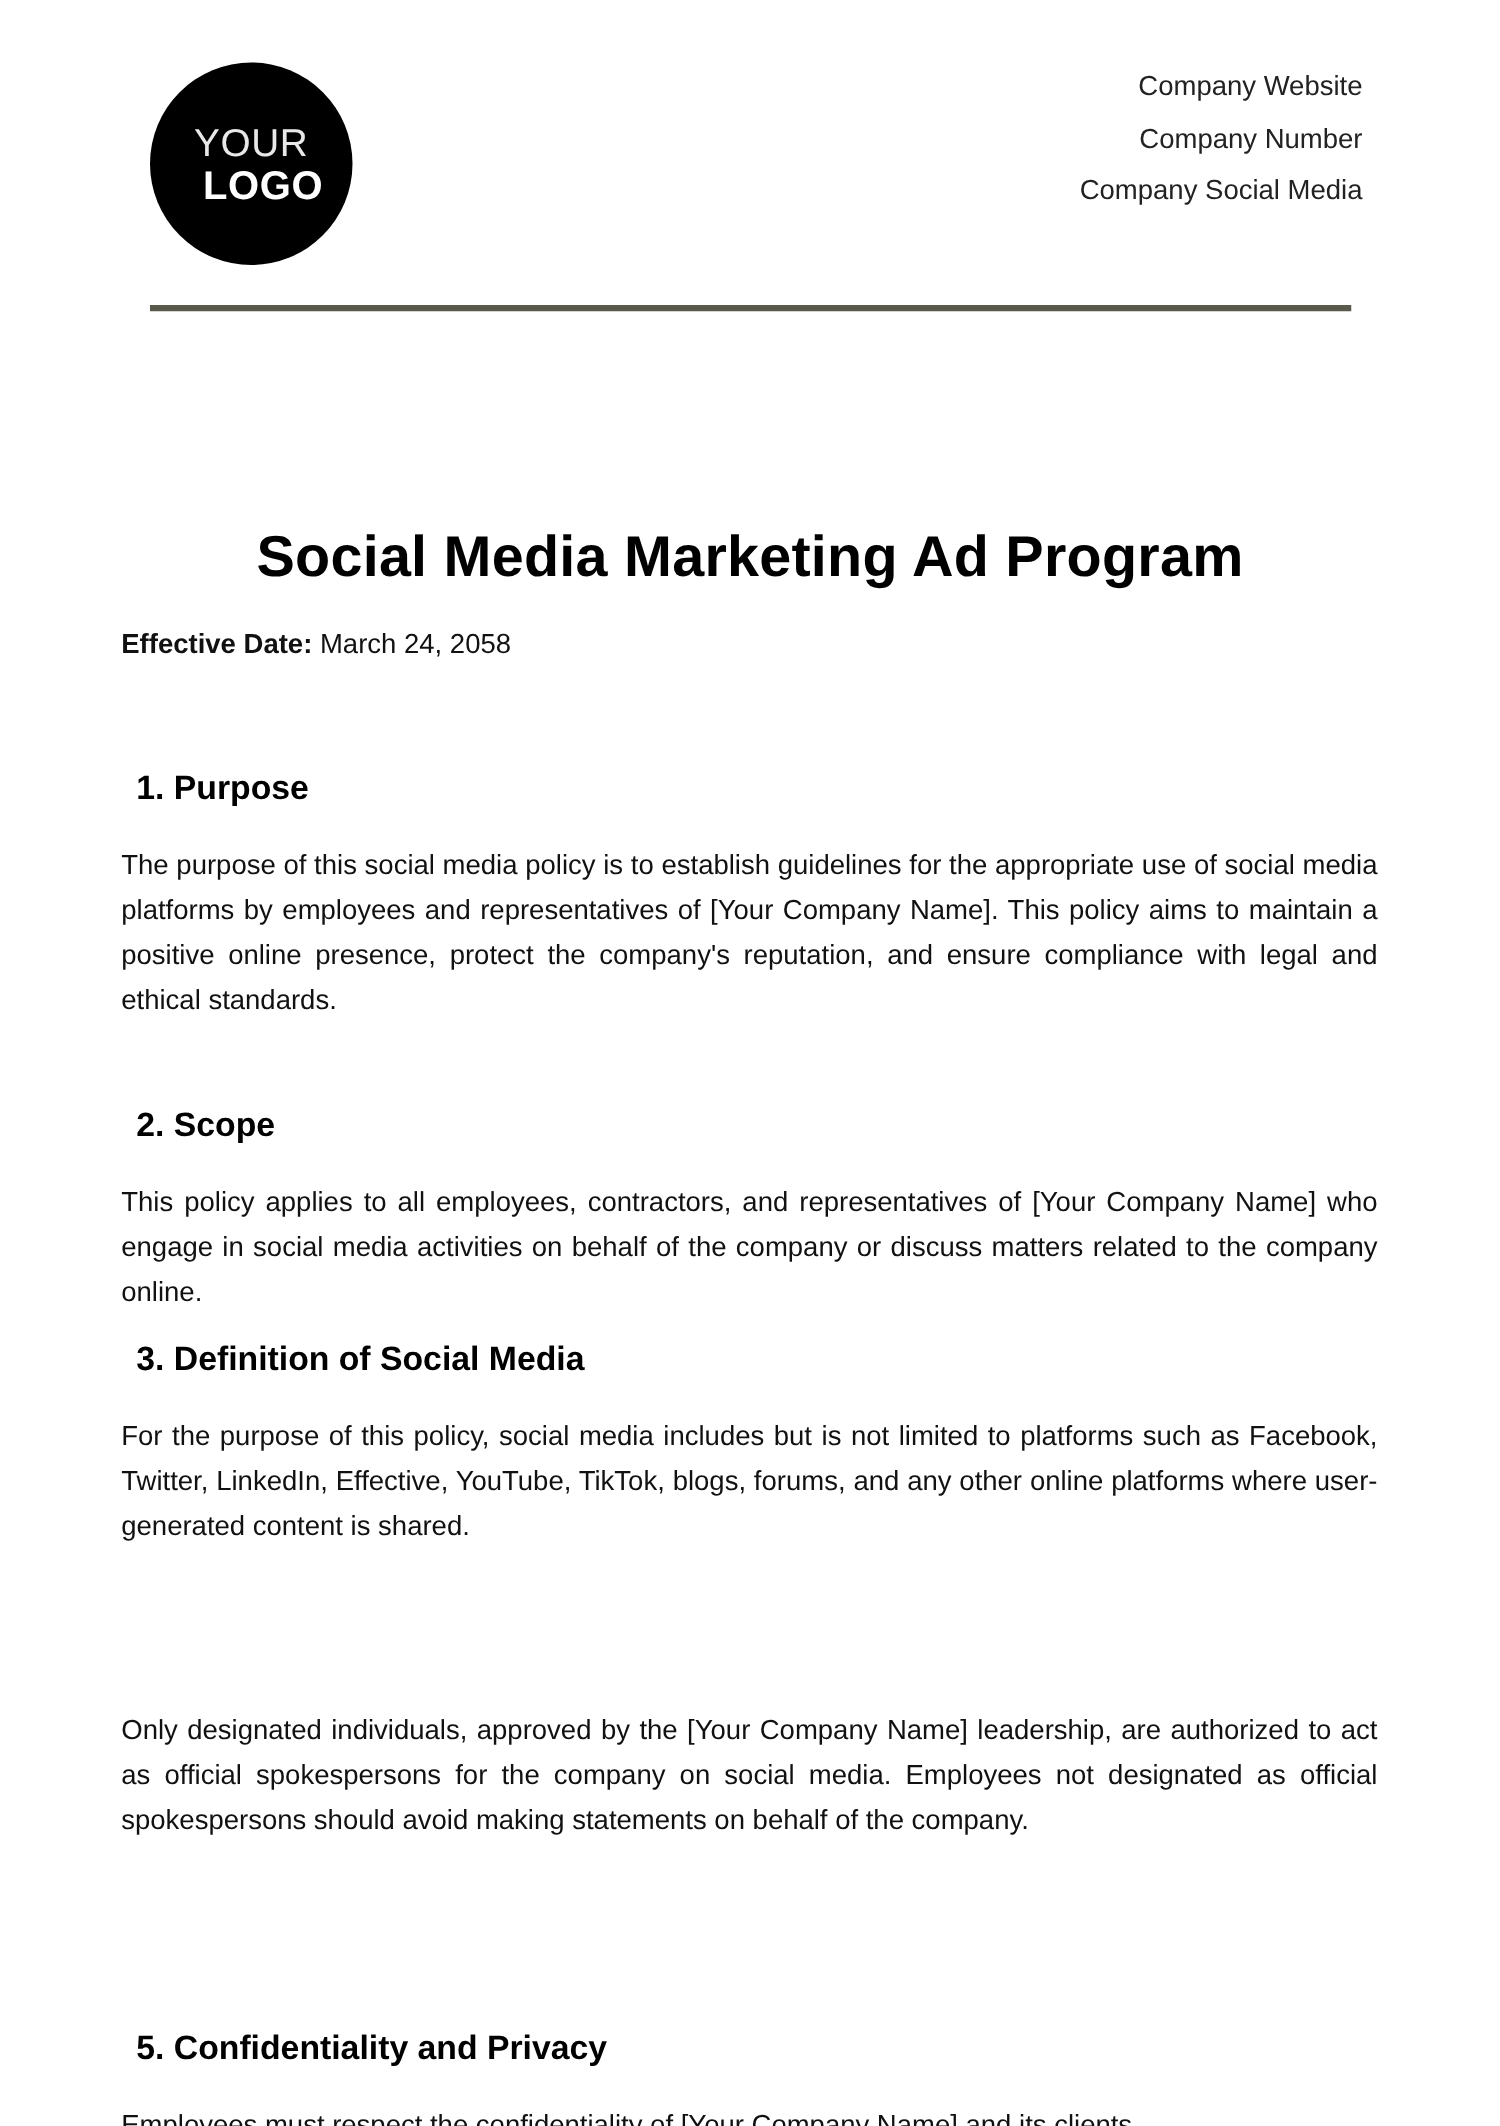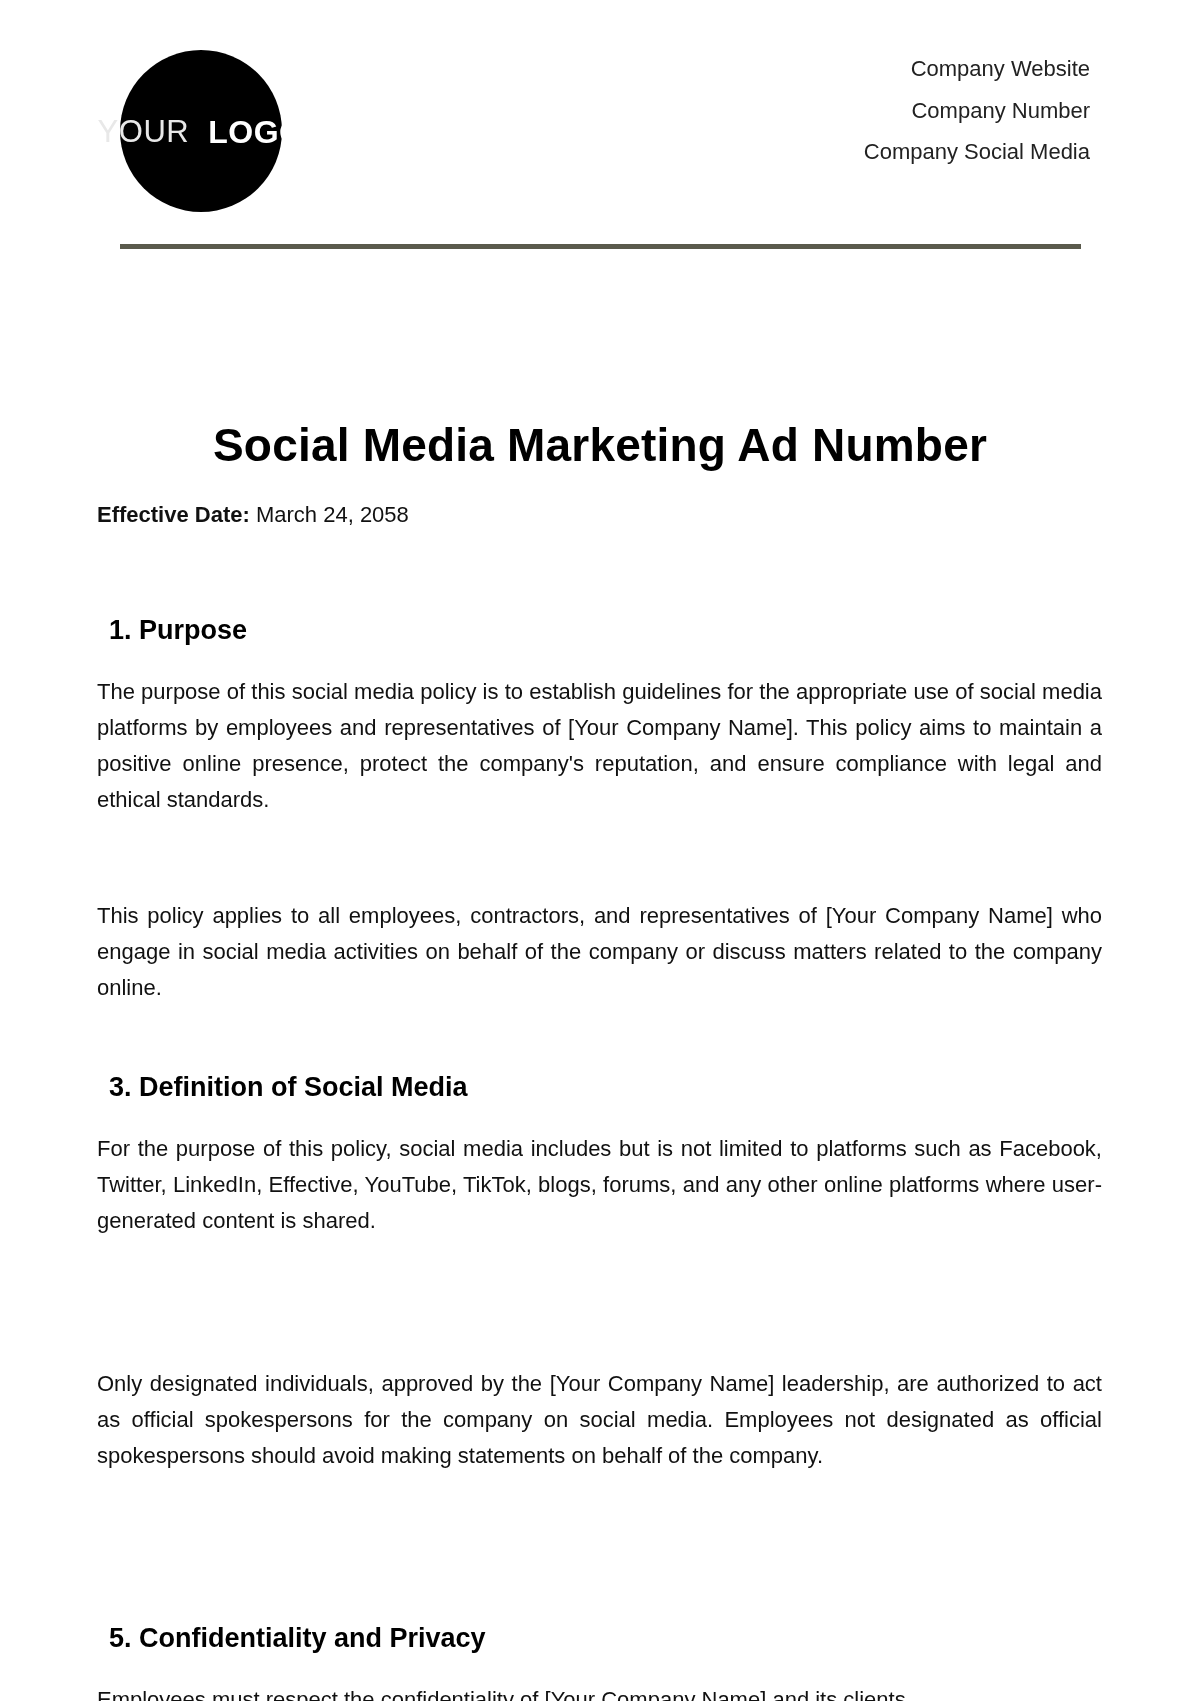--- a/index.html
+++ b/index.html
@@ -20,20 +20,21 @@
     .logo {
       position: absolute;
       left: 120px;
       top: 50px;
       width: 162px;
       height: 162px;
       border-radius: 50%;
       background: #000000;
       color: #ffffff;
       display: flex;
+      flex-direction: column;
       align-items: center;
       justify-content: center;
       line-height: 1;
     }
     .logo .l1 { font-size: 31px; font-weight: 400; letter-spacing: 0.5px; color: #e8e8e8; }
     .logo .l2 { font-size: 32px; font-weight: 700; margin-top: 2px; letter-spacing: 0.5px; margin-left: 19px; }
 
     .contact {
       position: absolute;
       right: 110px;
@@ -106,32 +107,33 @@
   </div>
 
   <div class="contact">
     <div>Company Website</div>
     <div>Company Number</div>
     <div>Company Social Media</div>
   </div>
 
   <div class="rule"></div>
 
-  <h1 class="title">Social Media Marketing Ad Number</h1>
+  <h1 class="title">Social Media Marketing Ad Program</h1>
 
   <div class="eff">
     <b>Effective Date:</b><span> March 24, 2058</span>
   </div>
 
   <div class="content" style="top:601px;">
     <h2>1. Purpose</h2>
     <p>The purpose of this social media policy is to establish guidelines for the appropriate use of social media platforms by employees and representatives of [Your Company Name]. This policy aims to maintain a positive online presence, protect the company's reputation, and ensure compliance with legal and ethical standards.</p>
   </div>
 
   <div class="content" style="top:871px;">
+    <h2>2. Scope</h2>
     <p>This policy applies to all employees, contractors, and representatives of [Your Company Name] who engage in social media activities on behalf of the company or discuss matters related to the company online.</p>
   </div>
 
   <div class="content" style="top:1058px;">
     <h2>3. Definition of Social Media</h2>
     <p>For the purpose of this policy, social media includes but is not limited to platforms such as Facebook, Twitter, LinkedIn, Effective, YouTube, TikTok, blogs, forums, and any other online platforms where user-generated content is shared.</p>
   </div>
 
   <div class="content" style="top:1339px;">
     <p>Only designated individuals, approved by the [Your Company Name] leadership, are authorized to act as official spokespersons for the company on social media. Employees not designated as official spokespersons should avoid making statements on behalf of the company.</p>

